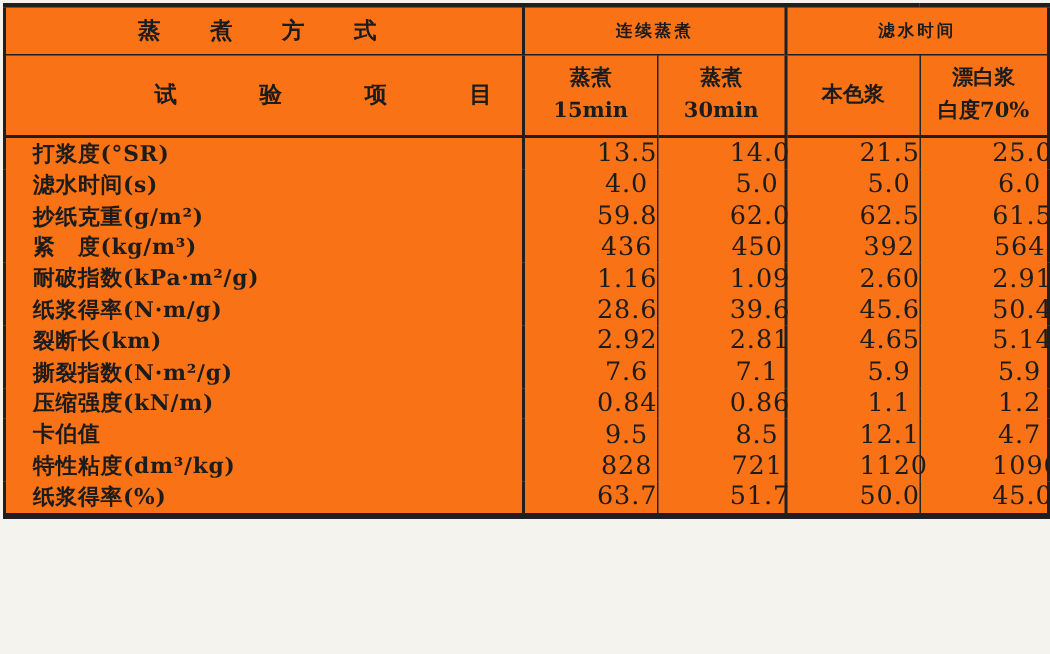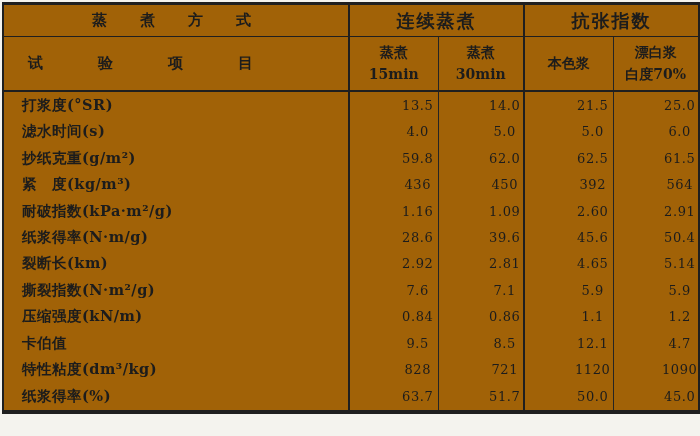--- a/index.html
+++ b/index.html
@@ -4,57 +4,57 @@
 <style>
   html,body{margin:0;padding:0;}
   body{
     width:700px;height:436px;overflow:hidden;
     background:#f4f3ee;
     color:#1c1c1c;
     font-family:"DejaVu Serif","Liberation Serif",serif;
   }
   .page{box-sizing:border-box;width:700px;height:436px;padding:2px;}
   table.tbl{
-    width:696px;height:412px;
+    width:696px;height:344px;
     border-collapse:collapse;table-layout:fixed;
     border:2px solid #1f1f1f;
     border-top-width:3px;
     border-bottom-width:4px;
-    background:#a16207;
+    background:#f97316;
   }
   td{padding:0;vertical-align:middle;font-size:14px;color:#1c1c1c;}
   .bl-h{border-left:2px solid #1f1f1f;}
   .bl-l{border-left:1.5px solid #242424;}
   tr.r1 td{border-bottom:1.5px solid #1f1f1f;height:31px;}
   tr.r2 td{border-bottom:2.5px solid #1f1f1f;height:53px;}
   .method{text-align:center;font-weight:700;font-size:15px;letter-spacing:9px;}
-  .grp{text-align:center;font-weight:700;font-size:18px;letter-spacing:2px;}
-  .stub2{padding-left:24px;font-weight:700;font-size:15px;letter-spacing:20px;}
+  .grp{text-align:center;font-weight:700;font-size:11px;letter-spacing:2px;}
+  .stub2{padding-left:24px;font-weight:700;font-size:15px;letter-spacing:20px;text-align:right;}
   .sub{text-align:center;font-weight:700;font-size:14px;line-height:1.55;}
   .sub div:empty{display:none;}
   tbody td.lbl{padding-left:18px;font-weight:600;font-size:14.5px;letter-spacing:0.5px;}
-  tbody td.val{text-align:center;font-size:13px;letter-spacing:0.6px;padding-left:48px;}
+  tbody td.val{text-align:center;font-size:17px;letter-spacing:0.6px;padding-left:48px;}
 </style>
 </head>
 <body>
 
 <div class="page">
   <table class="tbl">
     <colgroup>
       <col style="width:346px">
       <col style="width:89px">
       <col style="width:86px">
       <col style="width:89px">
       <col style="width:86px">
     </colgroup>
     <thead>
       <tr class="r1">
         <td class="method">蒸　煮　方　式</td>
         <td class="grp bl-h" colspan="2">连续蒸煮</td>
-        <td class="grp bl-h" colspan="2">抗张指数</td>
+        <td class="grp bl-h" colspan="2">滤水时间</td>
       </tr>
       <tr class="r2">
         <td class="stub2">试　验　项　目</td>
         <td class="sub bl-h">
           <div>蒸煮</div>
           <div>15min</div>
         </td>
         <td class="sub bl-l">
           <div>蒸煮</div>
           <div>30min</div>

